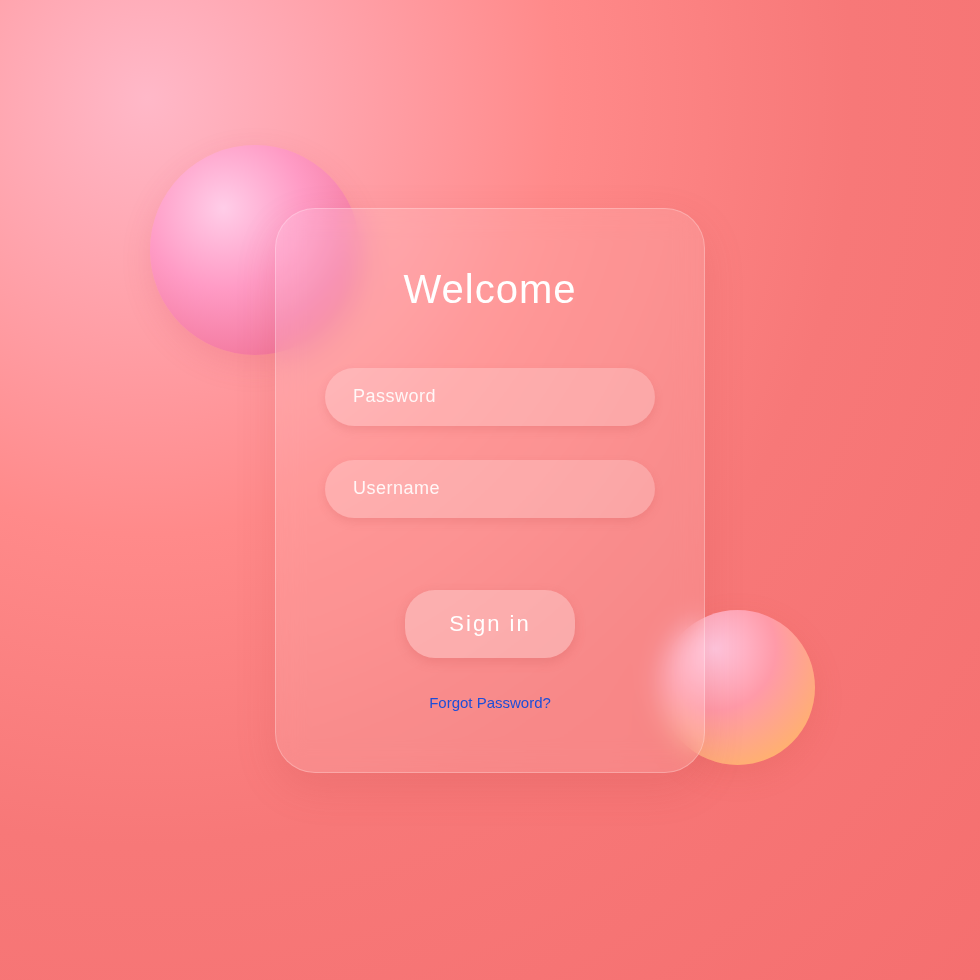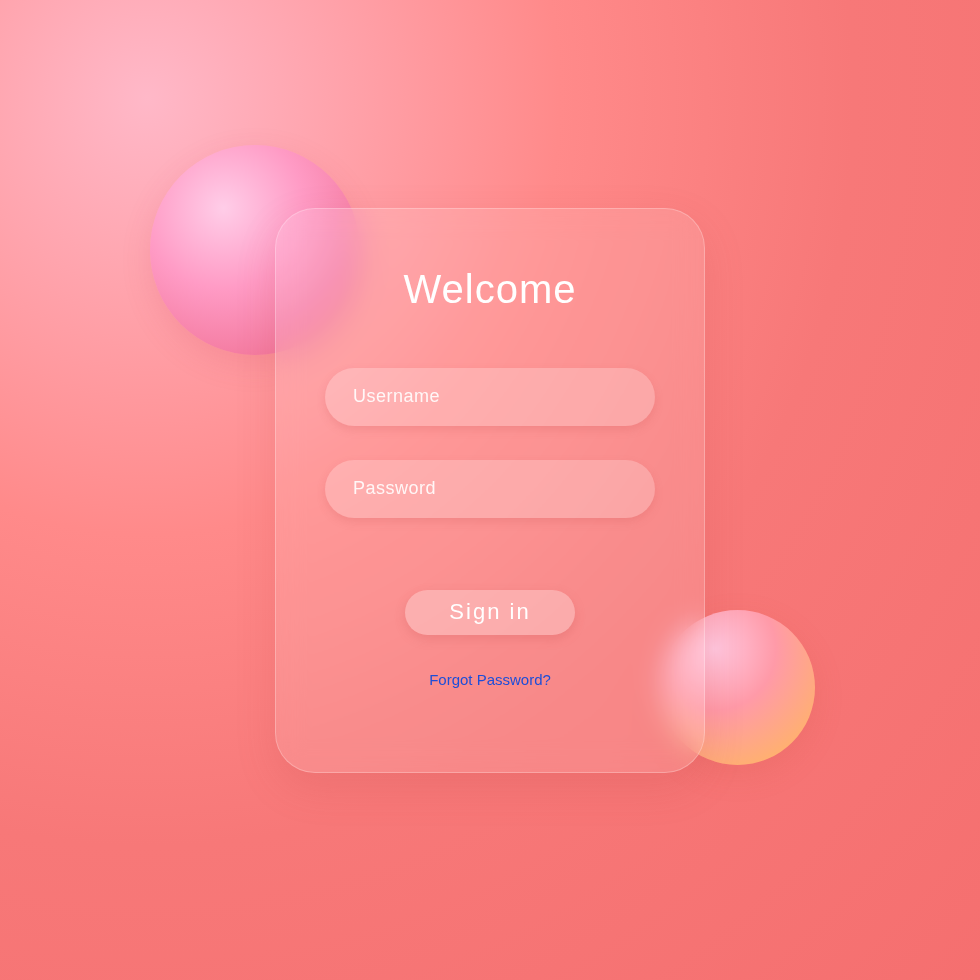--- a/index.html
+++ b/index.html
@@ -84,21 +84,21 @@
     }
 
     .input-field::placeholder {
       color: rgba(255, 255, 255, 0.9);
       font-weight: 300;
       letter-spacing: 0.5px;
     }
 
     .signin-btn {
       width: 170px;
-      height: 45px;
+      height: 68px;
       border: none;
       outline: none;
       border-radius: 30px;
       background: rgba(255, 255, 255, 0.28);
       color: #ffffff;
       font-size: 22px;
       font-weight: 300;
       letter-spacing: 2px;
       cursor: pointer;
       margin-top: 38px;
@@ -117,20 +117,20 @@
   </style>
 </head>
 <body>
 
 <div class="sphere sphere-1"></div>
 <div class="sphere sphere-2"></div>
 
 <div class="login-card">
   <h1 class="title">Welcome</h1>
 
+  <input type="password" class="input-field" placeholder="Password" style="">
+
   <input type="text" class="input-field" placeholder="Username" style="">
-
-  <input type="password" class="input-field" placeholder="Password" style="">
 
   <button class="signin-btn">Sign in</button>
 
   <a class="forgot-link">Forgot Password?</a>
 </div>
 
 </body></html>

